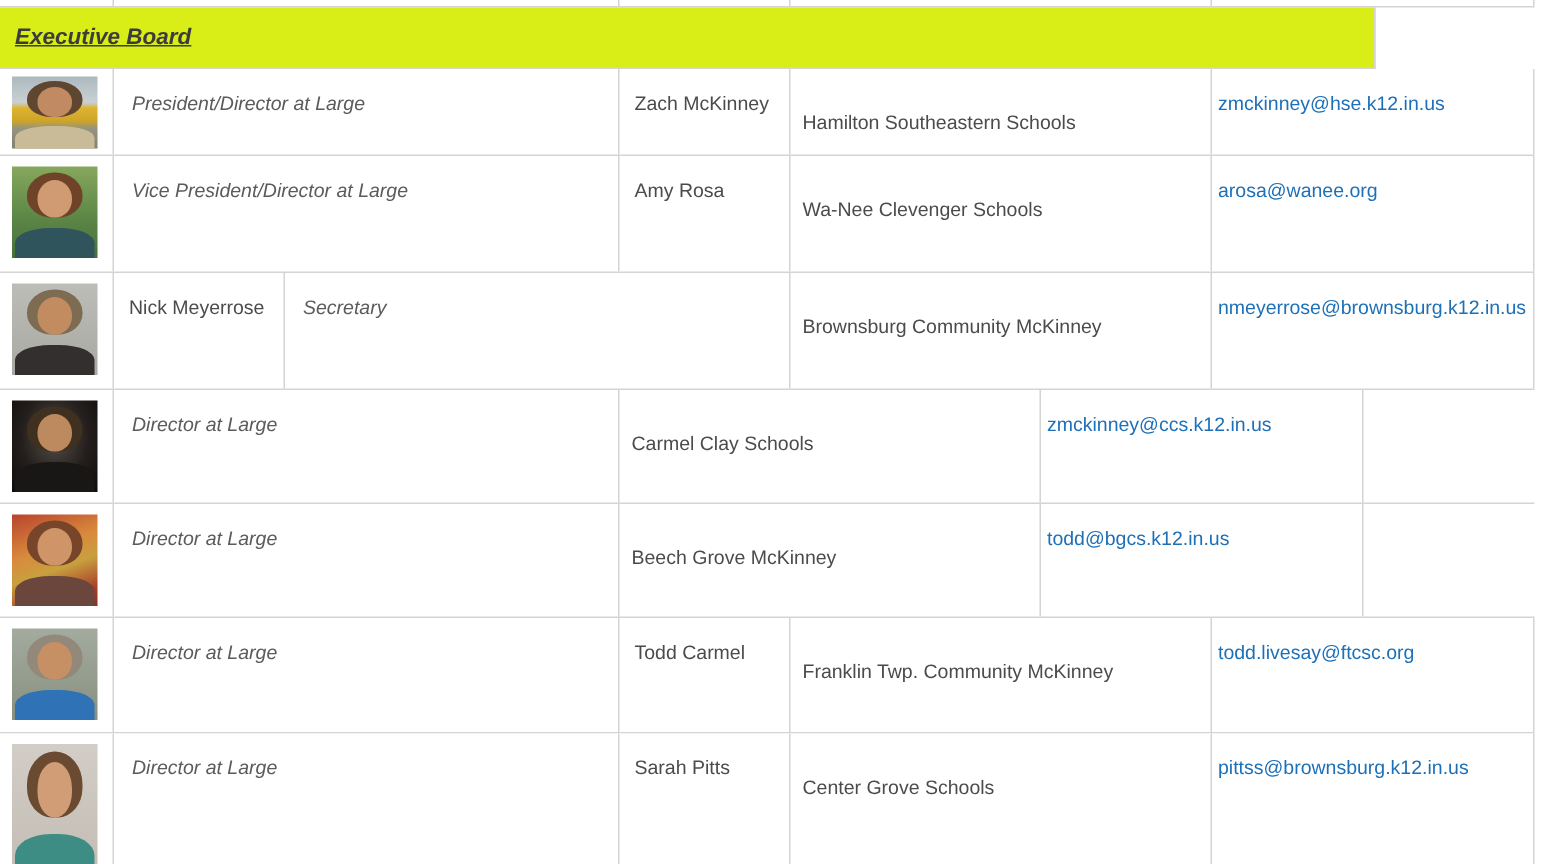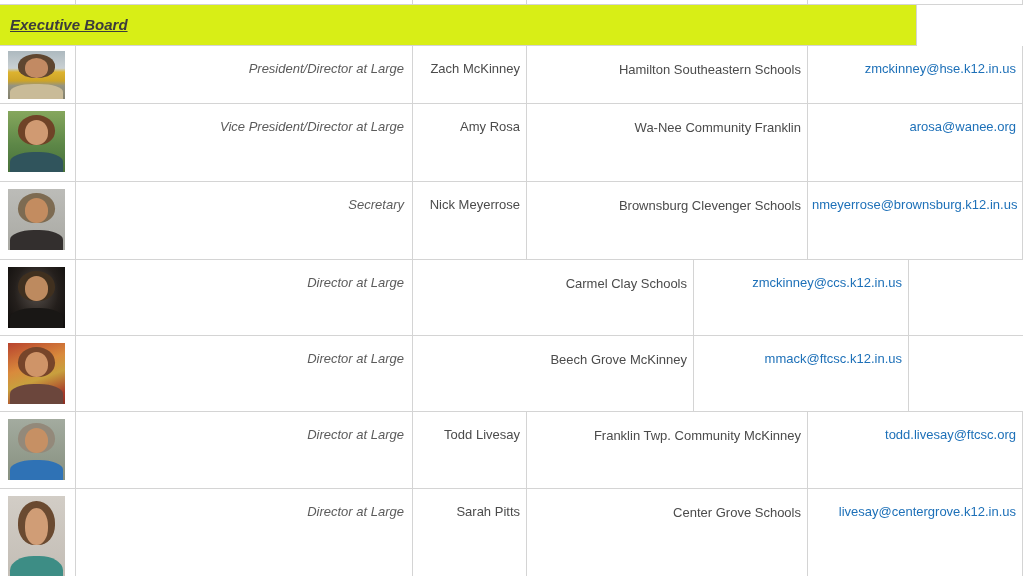--- a/index.html
+++ b/index.html
@@ -30,25 +30,25 @@
 
   
   .row{display:flex;border-bottom:1px solid var(--border-color,#d4d4d4);background:#fff;}
   .row-0{height:58px;}
   .row-1{height:78px;}
   .row-2{height:78px;}
   .row-3{height:76px;}
   .row-4{height:76px;}
   .row-5{height:77px;}
   .row-6{height:120px;}
-  .cell{border-right:1px solid var(--border-color,#d4d4d4);font-size:13px;line-height:16px;overflow:hidden;text-align:right;}
+  .cell{border-right:1px solid var(--border-color,#d4d4d4);font-size:13px;line-height:16px;overflow:hidden;}
   .c-photo{width:76px;}
   .c-title{width:337px;padding:15px 8px 0 12px;font-style:italic;color:var(--title-color,#5b5b5b);}
   .c-name{width:114px;padding:15px 6px 0 10px;color:var(--text-color,#4b4b4b);}
-  .c-org{width:281px;padding:16px 6px 0 8px;color:var(--text-color,#4b4b4b);}
+  .c-org{width:281px;padding:28px 6px 0 8px;color:var(--text-color,#4b4b4b);}
   .c-email{width:215px;padding:15px 6px 0 4px;}
   .email-link{color:var(--link-color,#1d70b8);cursor:pointer;}
 
   
   .photo{position:relative;overflow:hidden;width:57px;height:61px;margin:7px 0 0 8px;}
   .row-0 .photo{height:48px;margin-top:5px;}
   .row-6 .photo{height:88px;}
   .ph-hair{position:absolute;left:18%;top:6%;width:64%;height:50%;border-radius:50% 50% 45% 45%;}
   .ph-face{position:absolute;left:29%;top:14%;width:42%;height:42%;border-radius:50% 50% 48% 48%;}
   .ph-shirt{position:absolute;left:4%;bottom:-4%;width:92%;height:36%;border-radius:45% 45% 0 0;}
@@ -89,37 +89,37 @@
   <div class="row row-1">
     <div class="cell c-photo">
       <div class="photo" style="background: linear-gradient(rgb(134, 167, 93) 0%, rgb(93, 135, 71) 55%, rgb(71, 112, 58) 100%);">
         <div class="ph-hair" style="background: rgb(111, 67, 39);"></div>
         <div class="ph-face" style="background: rgb(208, 154, 114);"></div>
         <div class="ph-shirt" style="background: rgb(48, 84, 92);"></div>
       </div>
     </div>
     <div class="cell c-title">Vice President/Director at Large</div>
     <div class="cell c-name">Amy Rosa</div>
-    <div class="cell c-org">Wa-Nee Community Franklin</div>
+    <div class="cell c-org">Wa-Nee Clevenger Schools</div>
     <div class="cell c-email">
       <a class="email-link">arosa@wanee.org</a>
     </div>
   </div>
 
   <div class="row row-2">
     <div class="cell c-photo">
       <div class="photo" style="background: linear-gradient(rgb(188, 188, 184) 0%, rgb(169, 169, 163) 100%);">
         <div class="ph-hair" style="background: rgb(125, 107, 82);"></div>
         <div class="ph-face" style="background: rgb(195, 140, 96);"></div>
         <div class="ph-shirt" style="background: rgb(51, 47, 46);"></div>
       </div>
     </div>
+    <div class="cell c-name">Nick Meyerrose</div>
     <div class="cell c-title">Secretary</div>
-    <div class="cell c-name">Nick Meyerrose</div>
-    <div class="cell c-org">Brownsburg Clevenger Schools</div>
+    <div class="cell c-org">Brownsburg Community McKinney</div>
     <div class="cell c-email">
       <a class="email-link">nmeyerrose@brownsburg.k12.in.us</a>
     </div>
   </div>
 
   <div class="row row-3">
     <div class="cell c-photo">
       <div class="photo" style="background: radial-gradient(at 50% 40%, rgb(87, 80, 75) 0%, rgb(36, 31, 28) 55%, rgb(14, 12, 11) 100%);">
         <div class="ph-hair" style="background: rgb(64, 48, 31);"></div>
         <div class="ph-face" style="background: rgb(189, 138, 95);"></div>
@@ -137,49 +137,49 @@
     <div class="cell c-photo">
       <div class="photo" style="background: linear-gradient(160deg, rgb(184, 67, 46) 0%, rgb(217, 138, 60) 38%, rgb(200, 160, 62) 58%, rgb(167, 59, 42) 85%, rgb(140, 47, 34) 100%);">
         <div class="ph-hair" style="background: rgb(119, 69, 42);"></div>
         <div class="ph-face" style="background: rgb(207, 148, 104);"></div>
         <div class="ph-shirt" style="background: rgb(107, 70, 60);"></div>
       </div>
     </div>
     <div class="cell c-title">Director at Large</div>
     <div class="cell c-org">Beech Grove McKinney</div>
     <div class="cell c-email">
-      <a class="email-link">mmack@ftcsc.k12.in.us</a>
+      <a class="email-link">todd@bgcs.k12.in.us</a>
     </div>
   </div>
 
   <div class="row row-5">
     <div class="cell c-photo">
       <div class="photo" style="background: linear-gradient(rgb(163, 171, 159) 0%, rgb(135, 144, 127) 100%);">
         <div class="ph-hair" style="background: rgb(147, 137, 122);"></div>
         <div class="ph-face" style="background: rgb(198, 144, 100);"></div>
         <div class="ph-shirt" style="background: rgb(47, 114, 181);"></div>
       </div>
     </div>
     <div class="cell c-title">Director at Large</div>
-    <div class="cell c-name">Todd Livesay</div>
+    <div class="cell c-name">Todd Carmel</div>
     <div class="cell c-org">Franklin Twp. Community McKinney</div>
     <div class="cell c-email">
       <a class="email-link">todd.livesay@ftcsc.org</a>
     </div>
   </div>
 
   <div class="row row-6">
     <div class="cell c-photo">
       <div class="photo" style="background: linear-gradient(rgb(210, 205, 198) 0%, rgb(194, 188, 180) 100%);">
         <div class="ph-hair" style="background: rgb(106, 74, 49);"></div>
         <div class="ph-face" style="background: rgb(208, 157, 118);"></div>
         <div class="ph-shirt" style="background: rgb(61, 141, 133);"></div>
       </div>
     </div>
     <div class="cell c-title">Director at Large</div>
     <div class="cell c-name">Sarah Pitts</div>
     <div class="cell c-org">Center Grove Schools</div>
     <div class="cell c-email">
-      <a class="email-link">livesay@centergrove.k12.in.us</a>
+      <a class="email-link">pittss@brownsburg.k12.in.us</a>
     </div>
   </div>
 
 </div>
 
 </body></html>

